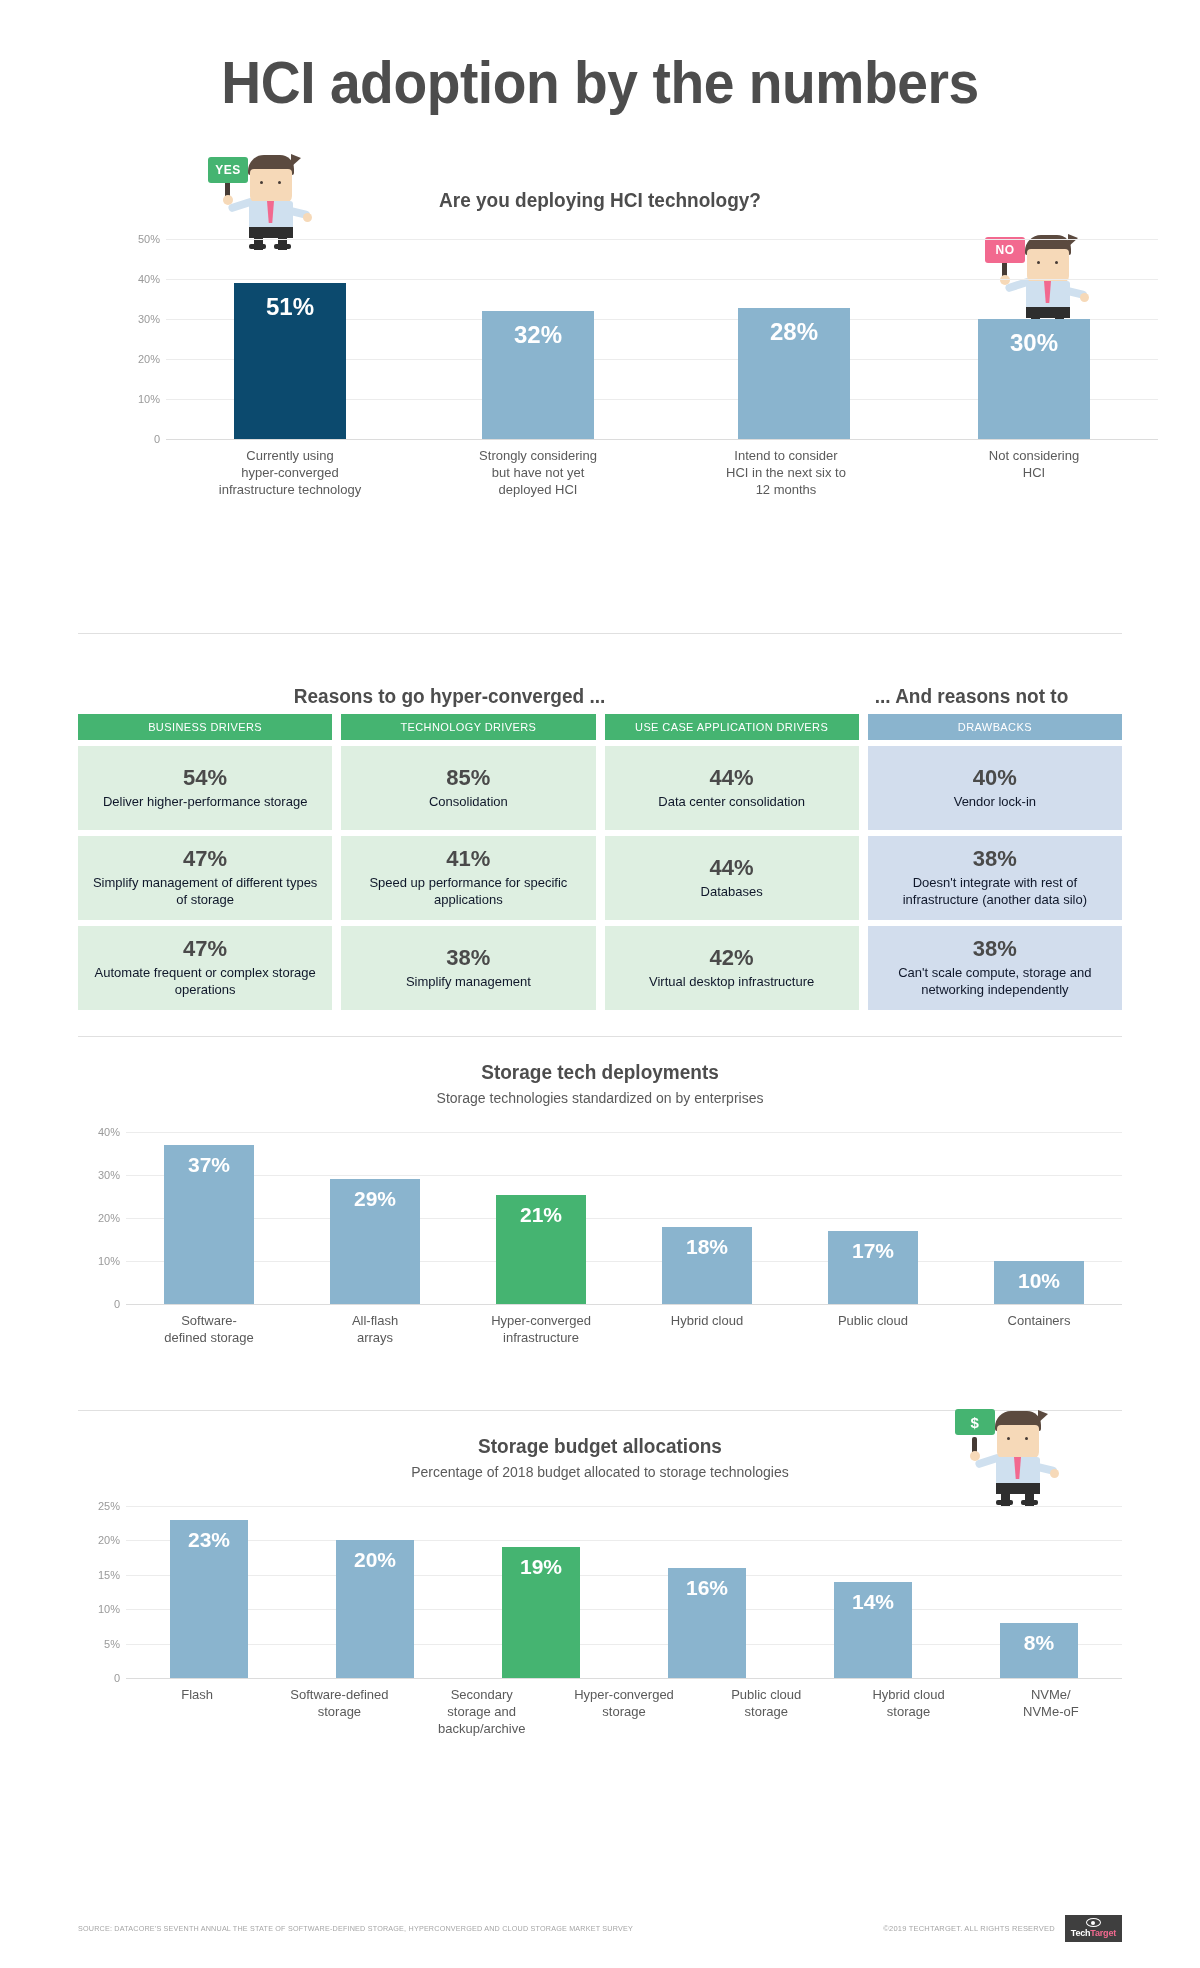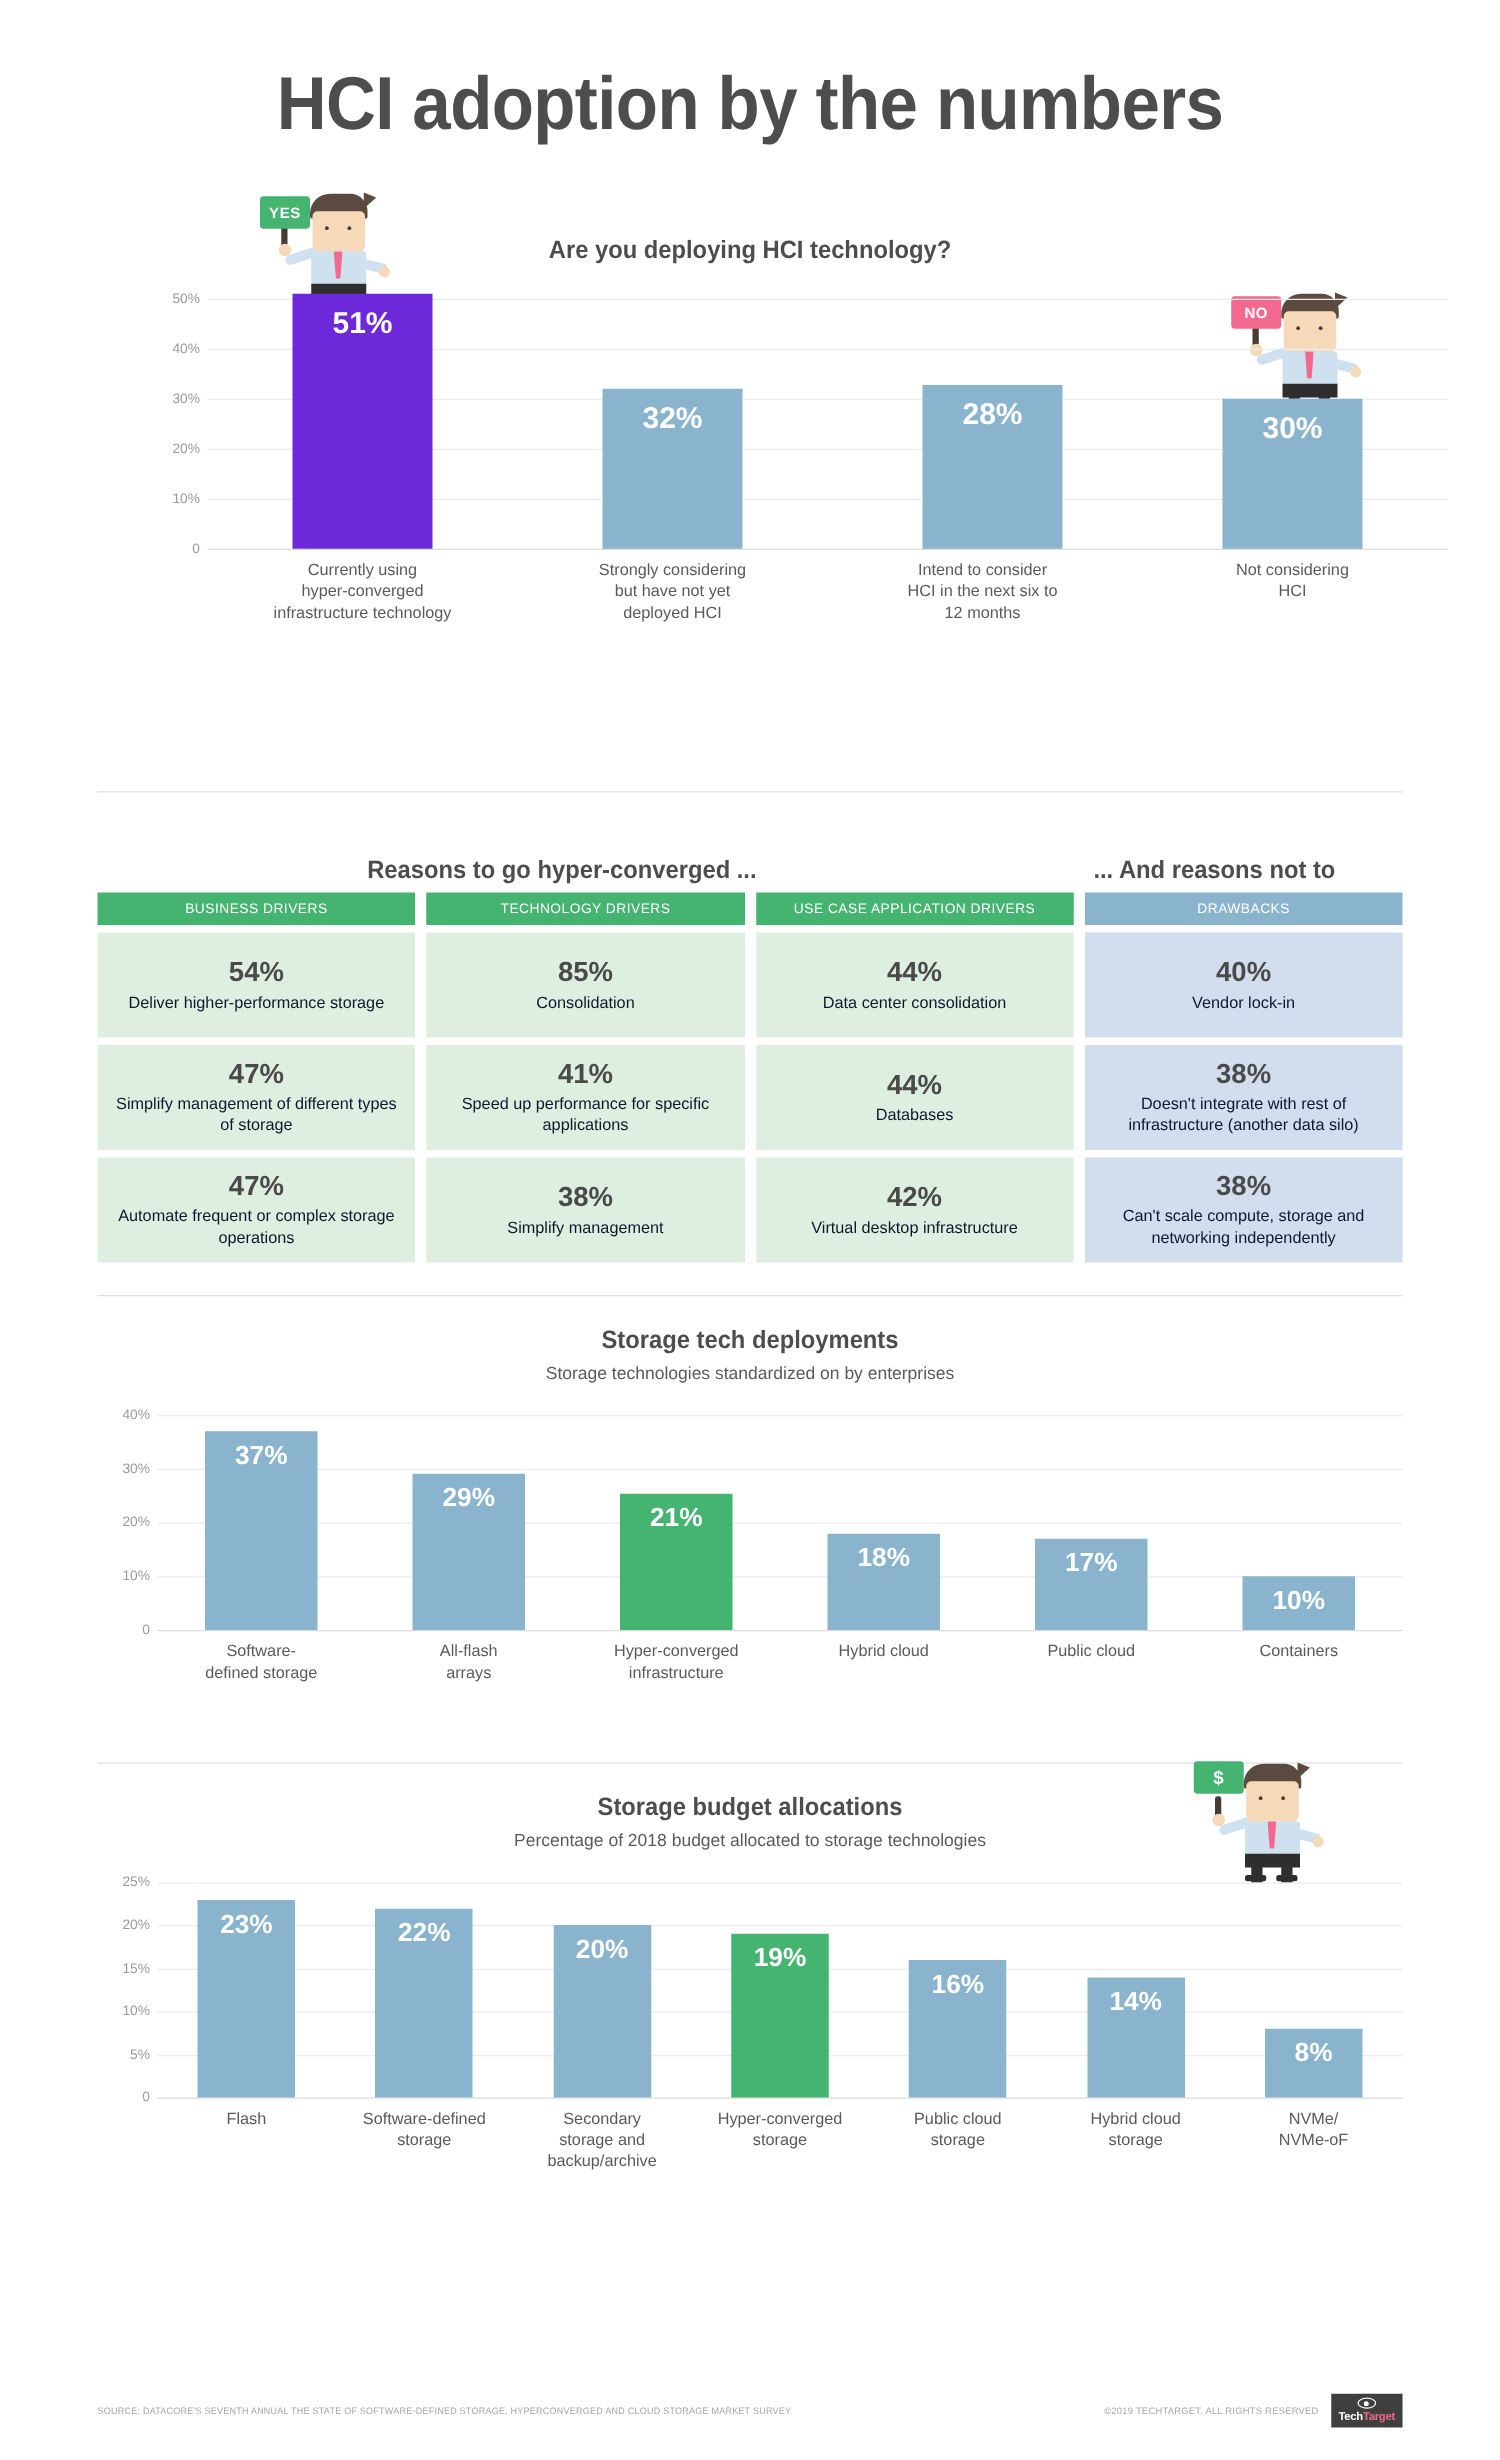--- a/index.html
+++ b/index.html
@@ -445,21 +445,21 @@
       <div id="c0-grid">
           <div class="gridline base" style="top: 200px;"></div>
           <div class="gridline" style="top: 160px;"></div>
           <div class="gridline" style="top: 120px;"></div>
           <div class="gridline" style="top: 80px;"></div>
           <div class="gridline" style="top: 40px;"></div>
           <div class="gridline" style="top: 0px;"></div>
         </div>
       <div class="bars" id="c0-bars">
           <div class="barslot">
-            <div class="bar" style="height: 204px; width: 112px; background: #6d28d9;">
+            <div class="bar" style="height: 156px; width: 112px; background: #0c4a6e;">
               <div class="bar-value">51%</div>
             </div>
           </div>
           <div class="barslot">
             <div class="bar" style="height: 128px; width: 112px; background: rgb(138, 180, 206);">
               <div class="bar-value">32%</div>
             </div>
           </div>
           <div class="barslot">
             <div class="bar" style="height: 131px; width: 112px; background: rgb(138, 180, 206); margin-left: 16px;">
@@ -689,25 +689,20 @@
           <div class="gridline" style="top: 34.4px;"></div>
           <div class="gridline" style="top: 0px;"></div>
         </div>
       <div class="bars" id="c2-bars">
           <div class="barslot">
             <div class="bar" style="height: 158.24px; width: 78px; background: rgb(138, 180, 206);">
               <div class="bar-value">23%</div>
             </div>
           </div>
           <div class="barslot">
-            <div class="bar" style="height: 151.36px; width: 78px; background: rgb(138, 180, 206);">
-              <div class="bar-value">22%</div>
-            </div>
-          </div>
-          <div class="barslot">
             <div class="bar" style="height: 137.6px; width: 78px; background: rgb(138, 180, 206);">
               <div class="bar-value">20%</div>
             </div>
           </div>
           <div class="barslot">
             <div class="bar" style="height: 130.72px; width: 78px; background: rgb(69, 180, 113);">
               <div class="bar-value">19%</div>
             </div>
           </div>
           <div class="barslot">

